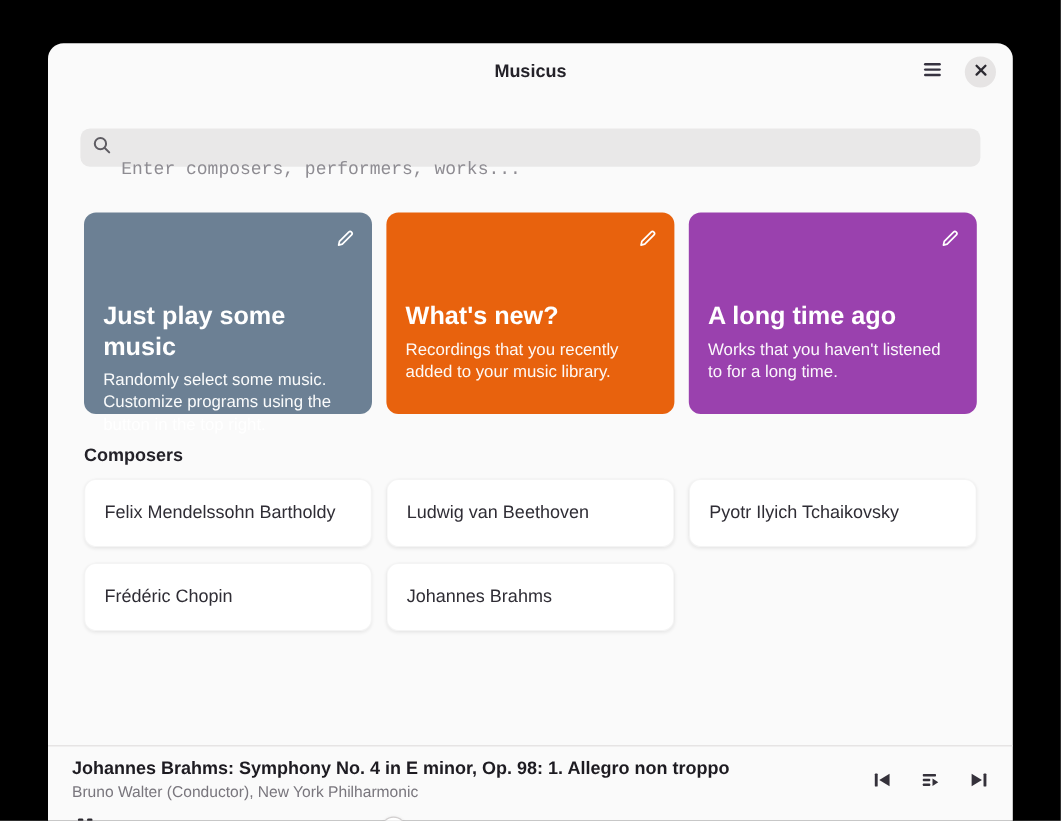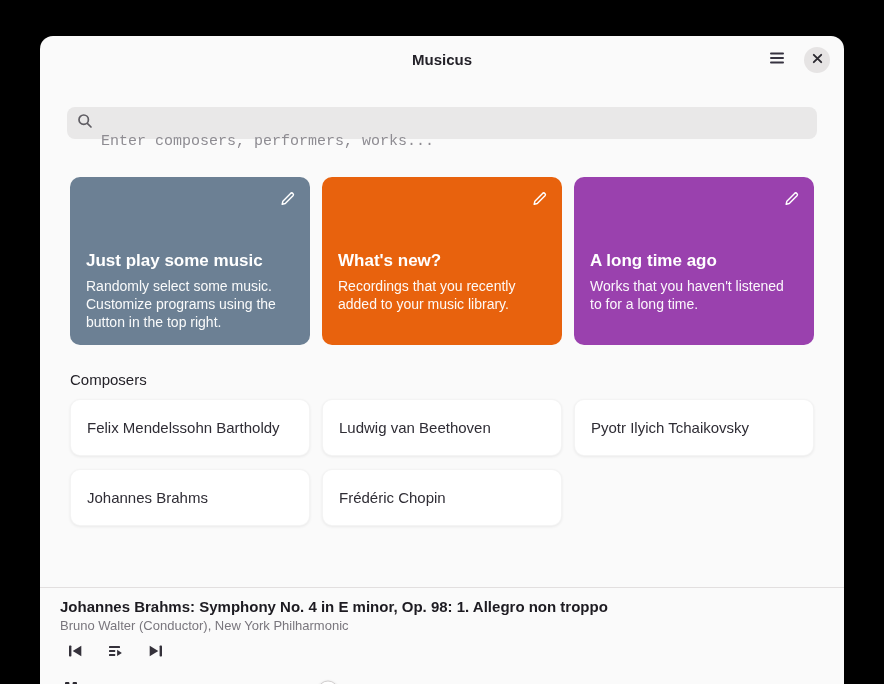--- a/index.html
+++ b/index.html
@@ -88,35 +88,35 @@
     position: absolute;
     top: 9px; right: 9px;
     width: 28px; height: 28px;
     border: none; background: transparent;
     display: flex; align-items: center; justify-content: center;
     cursor: pointer;
     padding: 0;
   }
   .program-title {
     padding-top: 74px;
-    font-size: 17px;
+    font-size: 21px;
     font-weight: bold;
     line-height: 1.22;
   }
   .program-desc {
     margin-top: 5px;
     font-size: 14px;
     line-height: 1.3;
     color: rgba(255,255,255,.96);
   }
   
   .composers-heading {
     margin: 26px 30px 11px 30px;
     font-size: 15px;
-    font-weight: normal;
+    font-weight: bold;
     color: #242229;
   }
   .composer-grid {
     margin: 0 30px;
     display: grid;
     grid-template-columns: repeat(3, 1fr);
     column-gap: 12px;
     row-gap: 13px;
   }
   .composer-card {
@@ -139,21 +139,20 @@
     margin-top: auto;
     border-top: 1px solid #e2dfdf;
     flex: 0 0 auto;
     padding-bottom: 10px;
   }
   .player-top {
     display: flex;
     align-items: flex-start;
     justify-content: space-between;
     padding: 10px 14px 0 20px;
-    flex-direction: column;
   }
   .track-title {
     font-size: 15px;
     font-weight: bold;
     color: #1d1b21;
     white-space: nowrap;
   }
   .track-performers {
     margin-top: 3px;
     font-size: 13px;
@@ -289,22 +288,22 @@
       <div class="program-desc">Works that you haven't listened to for a long time.</div>
     </div>
 
   </div>
 
   <div class="composers-heading">Composers</div>
   <div class="composer-grid">
     <button class="composer-card">Felix Mendelssohn Bartholdy</button>
     <button class="composer-card">Ludwig van Beethoven</button>
     <button class="composer-card">Pyotr Ilyich Tchaikovsky</button>
+    <button class="composer-card">Frédéric Chopin</button>
     <button class="composer-card">Johannes Brahms</button>
-    <button class="composer-card">Frédéric Chopin</button>
   </div>
 
   <div class="player">
     <div class="player-top">
       <div class="track-info">
         <div class="track-title">Johannes Brahms: Symphony No. 4 in E minor, Op. 98: 1. Allegro non troppo</div>
         <div class="track-performers">Bruno Walter (Conductor), New York Philharmonic</div>
       </div>
       <div class="player-buttons">
         <button class="icon-btn">

